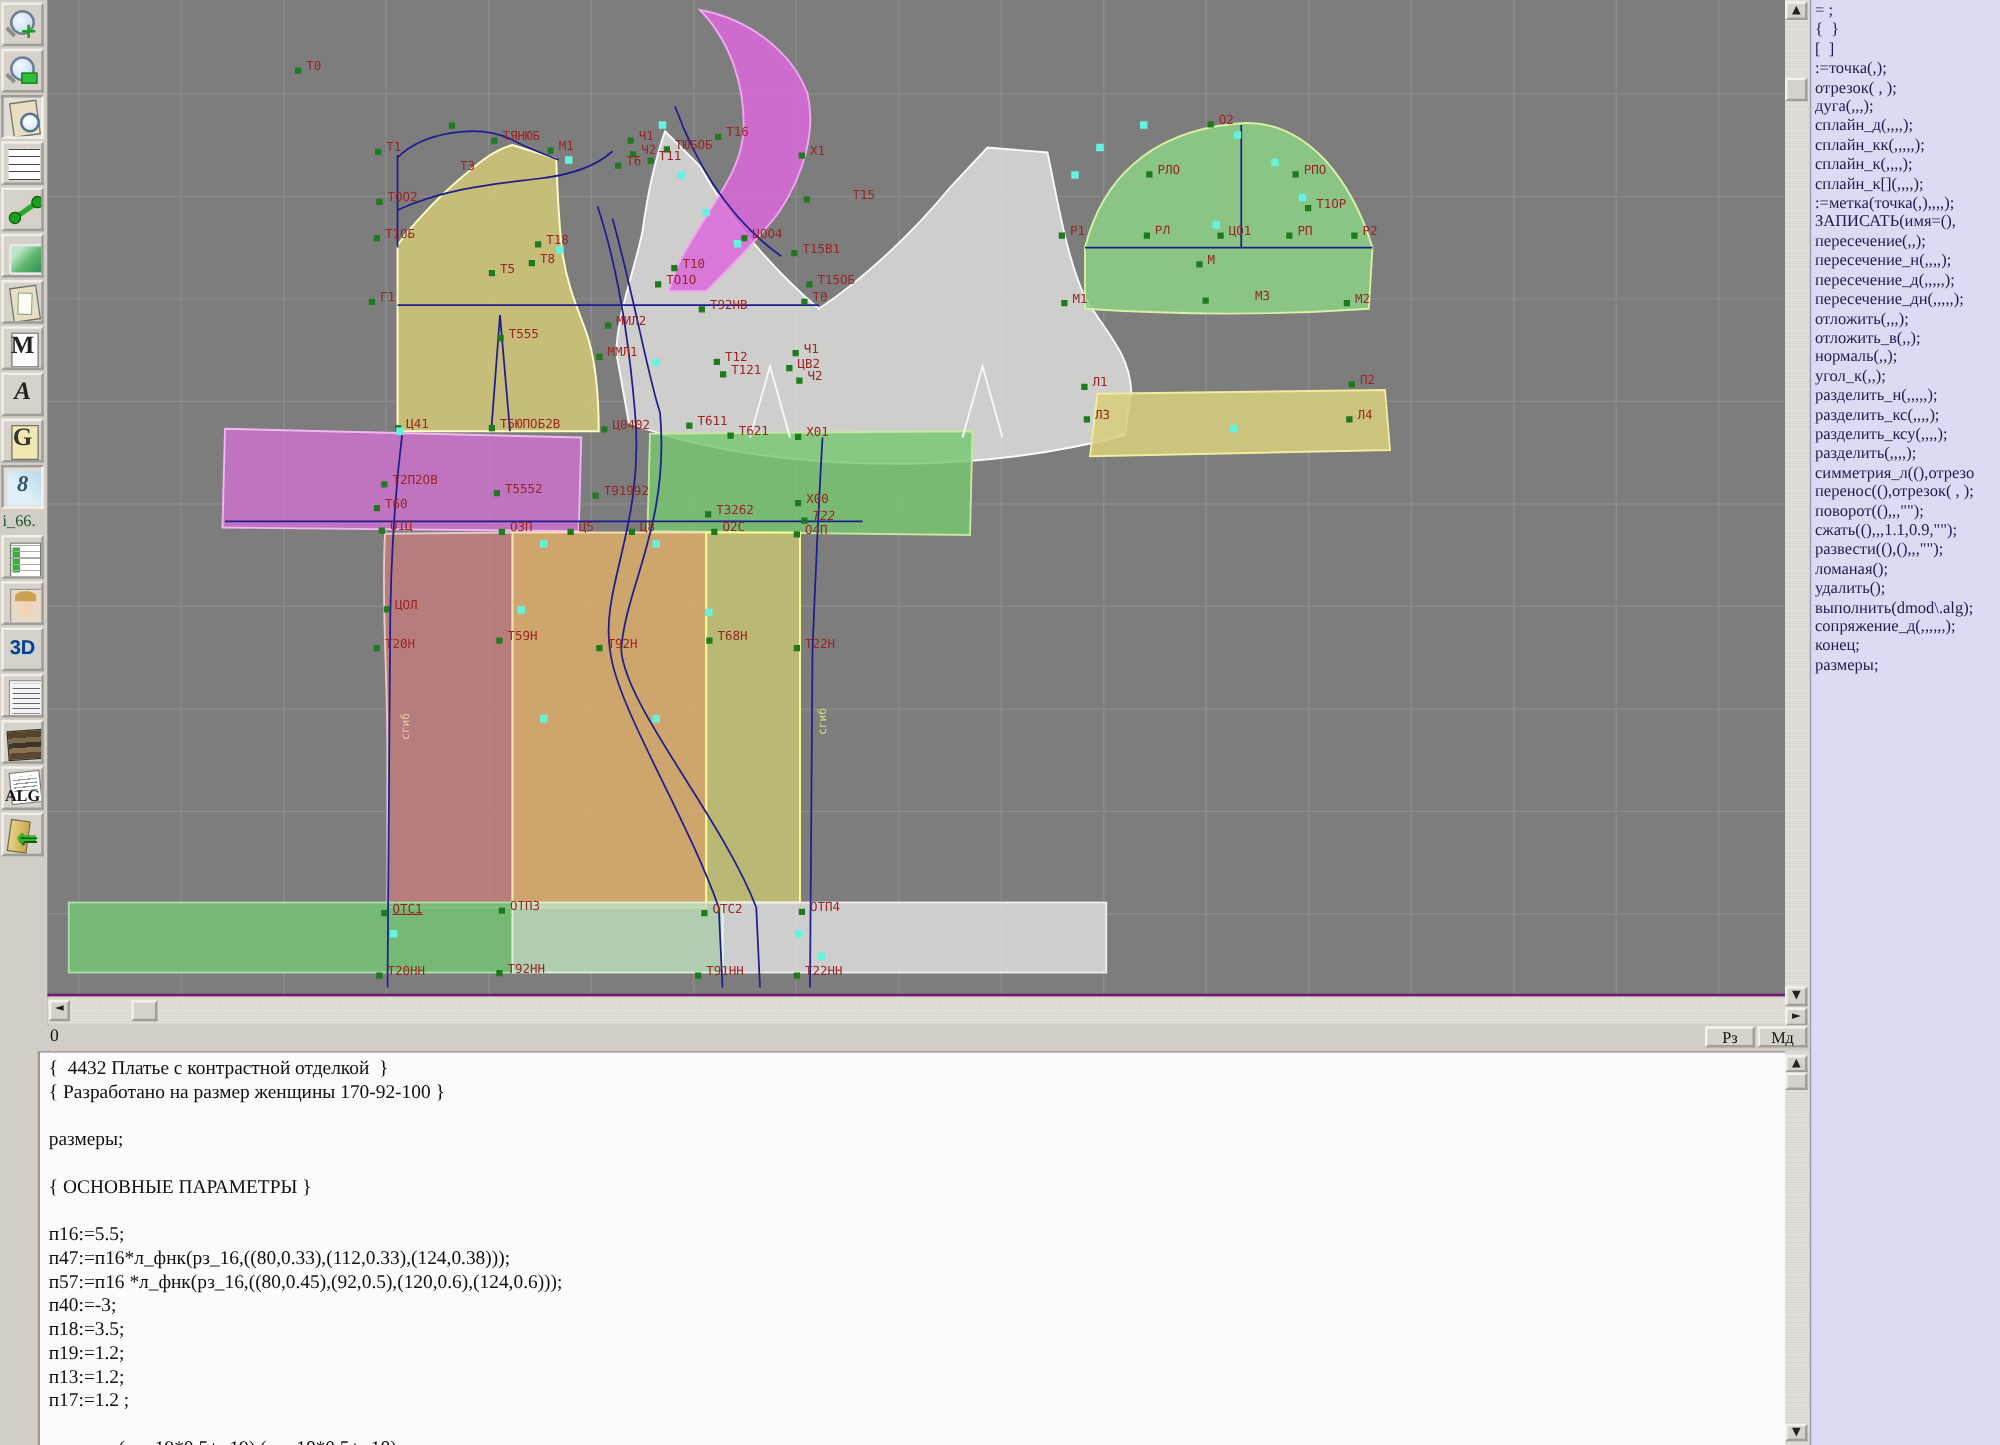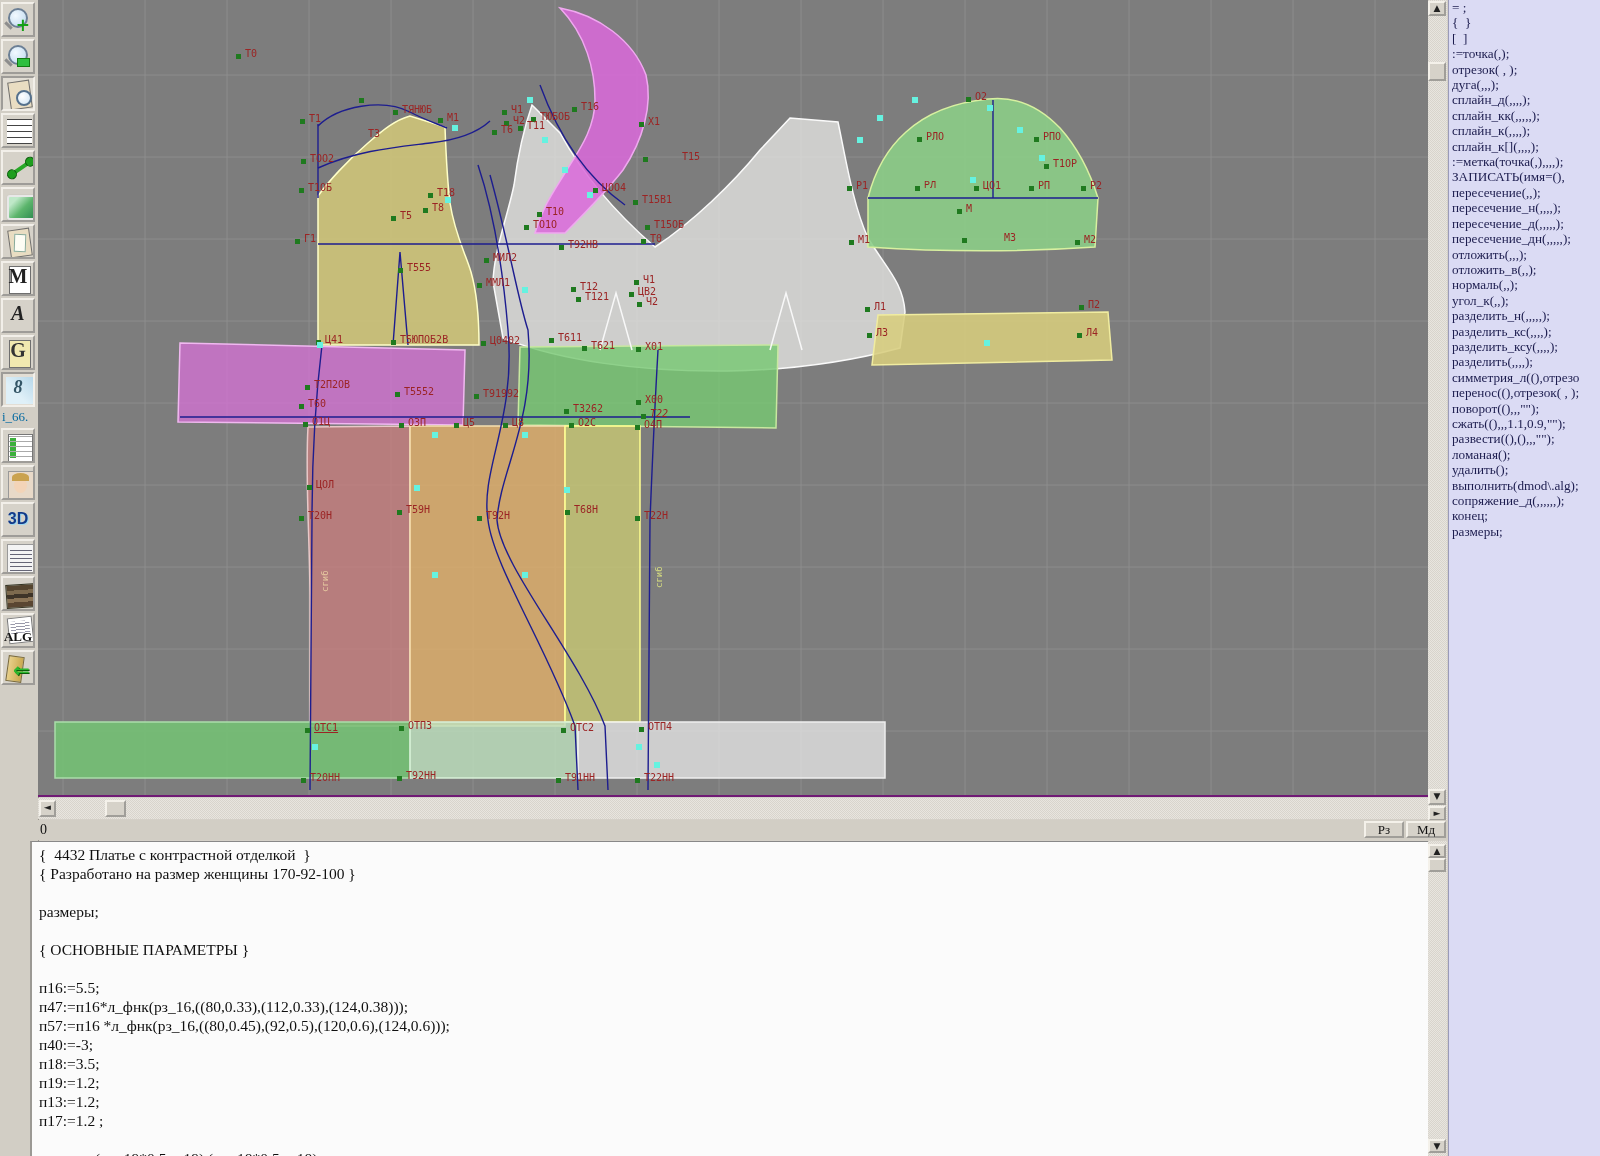--- a/index.html
+++ b/index.html
@@ -27,21 +27,21 @@
   .linepx{left:6px;top:14px;width:24px;height:4px;background:#28a828;transform:rotate(-35deg);border-radius:2px;}
   .linepx:before,.linepx:after{content:"";position:absolute;width:8px;height:8px;border-radius:50%;background:#1e9e1e;border:1px solid #0c5c0c;top:-3px;}
   .linepx:before{left:-4px;} .linepx:after{right:-4px;}
   .photo{left:4px;top:6px;width:26px;height:21px;border:2px solid #e8e8e8;border-radius:3px;
          background:linear-gradient(135deg,#bfe8c8 20%,#5cb56c 55%,#2d8a4f);box-shadow:1px 1px 2px #777;}
   .patt{left:4px;top:4px;width:10px;height:16px;background:#fdfdf4;border:1px solid #8a9;transform:rotate(10deg);}
   .mlet,.glet,.alet{left:0;top:2px;width:100%;text-align:center;font:bold 20px "Liberation Serif",serif;color:#222;}
   .glet{color:#333;} .alet{font-style:italic;}
   .eightlet{left:0;top:3px;width:100%;text-align:center;font:bold italic 18px "Liberation Serif",serif;color:#356;}
   .ruler8{left:3px;top:3px;width:27px;height:27px;background:linear-gradient(45deg,#dff0f8 40%,#b8d8ea);}
-  .flabel{position:absolute;left:0;width:38px;text-align:left;font:13px "Liberation Serif",serif;color:#0369a1;padding-left:2px;}
+  .flabel{position:absolute;left:0;width:38px;text-align:left;font:13px "Liberation Serif",serif;color:#14532d;padding-left:2px;}
   .tablepx{left:5px;top:4px;width:23px;height:26px;background:#fff;border:1px solid #777;}
   .tablepx:before{content:"";position:absolute;left:1px;top:3px;width:6px;height:20px;background:#3cb03c;}
   .tablepx:after{content:"";position:absolute;left:0;top:0;width:100%;height:100%;
      background:repeating-linear-gradient(0deg,transparent 0 4px,#aaa 4px 5px);}
   .face{left:5px;top:4px;width:24px;height:26px;background:#e8d9c8;border:1px solid #999;}
   .face:before{content:"";position:absolute;left:5px;top:6px;width:13px;height:15px;border-radius:50%;background:#f3d4b8;}
   .face:after{content:"";position:absolute;left:3px;top:1px;width:17px;height:8px;border-radius:50% 50% 0 0;background:#caa24f;}
   .threed{left:0;top:6px;width:100%;text-align:center;font:bold 16px "Liberation Sans",sans-serif;color:#123a8a;
           text-shadow:1px 1px 0 #9fd8ef;}
   .textlines{left:4px;top:3px;width:26px;height:28px;background:#f4f4f4;border:1px solid #999;}

